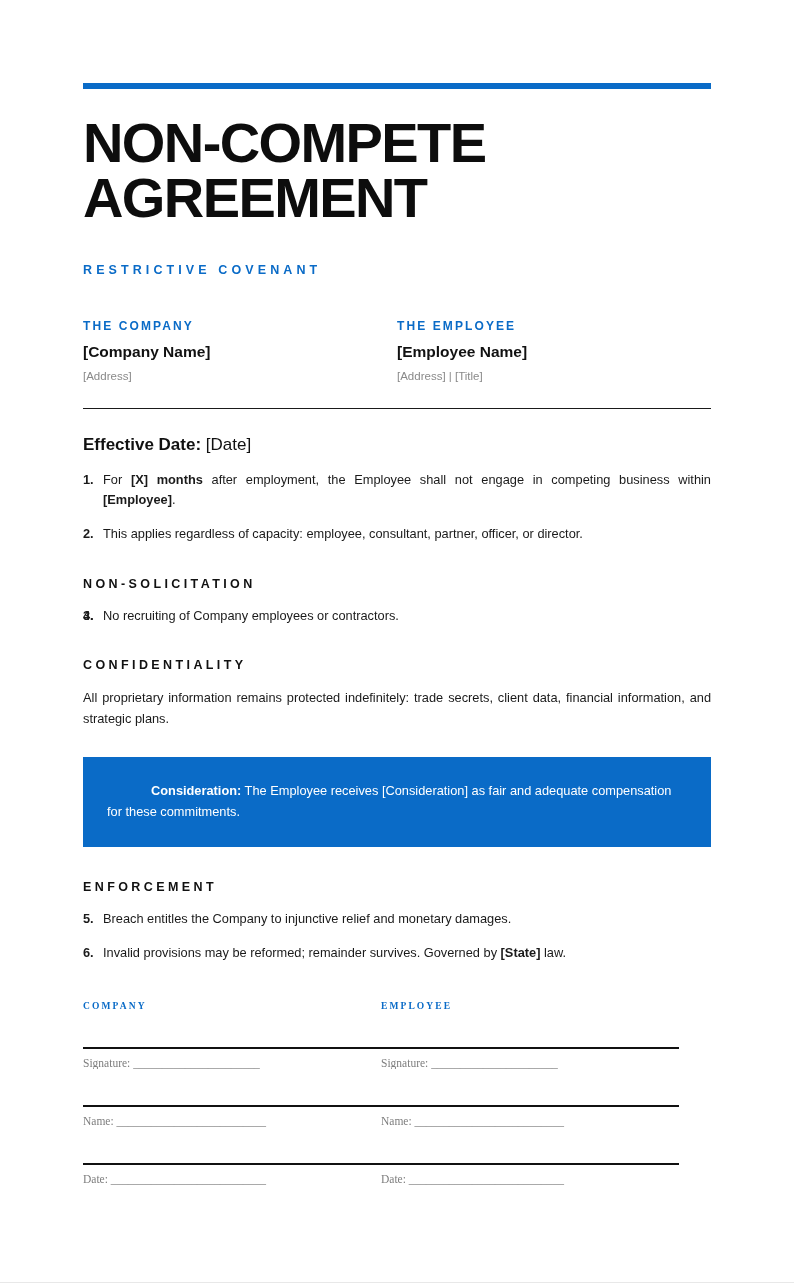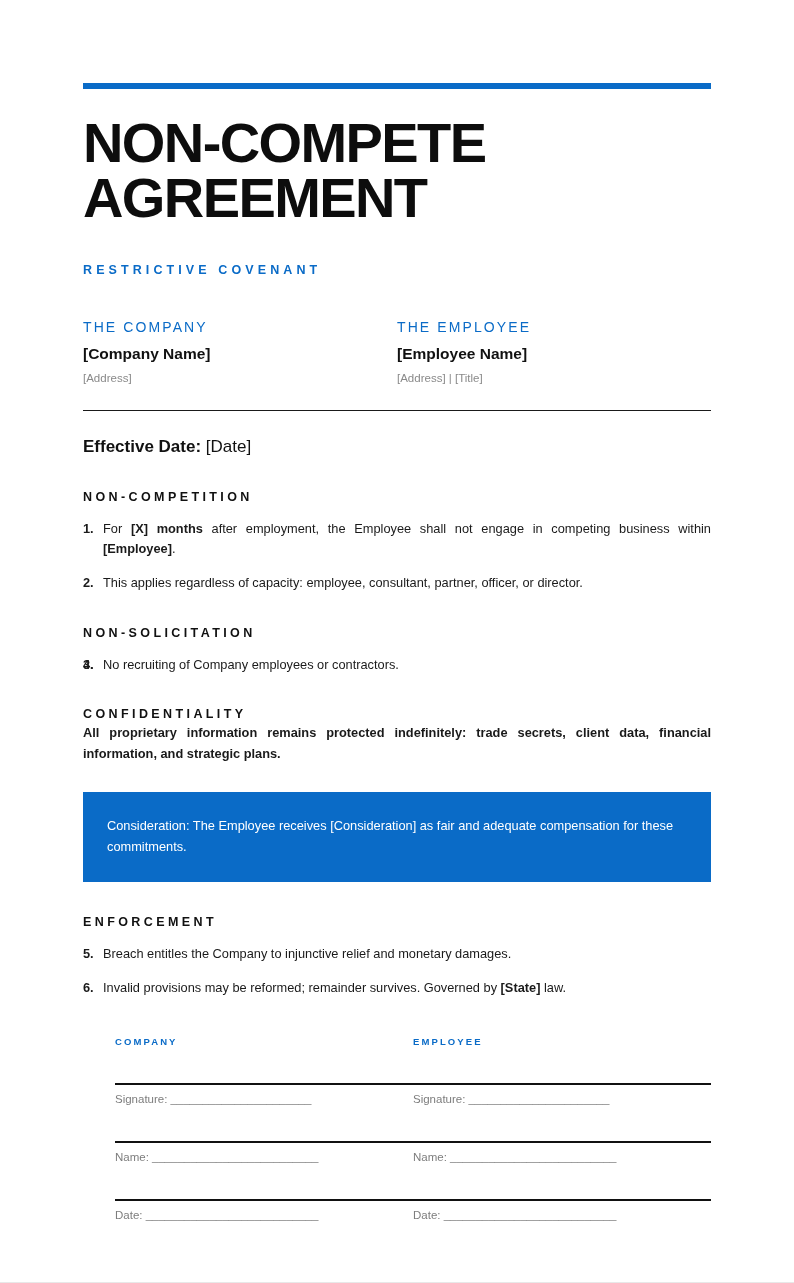--- a/index.html
+++ b/index.html
@@ -53,22 +53,22 @@
 
   
   .parties {
     display: flex;
     margin-top: 42px;
   }
   .party {
     width: 50%;
   }
   .party-label {
-    font-size: 14px;
-    font-weight: normal;
+    font-size: 12px;
+    font-weight: bold;
     letter-spacing: 2.1px;
     color: #0a6bc7;
   }
   .party-name {
     margin-top: 10px;
     font-size: 15.5px;
     font-weight: bold;
     color: #111111;
   }
   .party-meta {
@@ -110,44 +110,44 @@
   .clause.justify { text-align: justify; }
   .clause .num {
     position: absolute;
     left: 0;
     top: 0;
     font-weight: bold;
   }
   .clause b { font-weight: bold; }
 
   .body-text {
-    margin-top: 2px;
+    margin-top: 16px;
     font-size: 12.8px;
     line-height: 1.62;
     color: #1a1a1a;
     text-align: justify;
-    font-weight: bold;
   }
 
   
   .callout {
     margin-top: 28px;
     background: #0a6bc7;
     color: #ffffff;
     padding: 24px 24px 24px 24px;
     font-size: 12.8px;
     line-height: 1.62;
   }
-  .callout b { font-weight: normal; }
+  .callout b { font-weight: bold; margin-left: 44px; }
 
   
   .sig-area { margin-top: 38px; }
   .sig-cols {
     display: flex;
-    justify-content: flex-end;
+    justify-content: flex-start;
+    font-family: Liberation Serif, serif;
   }
   .sig-col { width: 298px; }
   .sig-label {
     font-size: 9.5px;
     font-weight: bold;
     letter-spacing: 2.1px;
     color: #0a6bc7;
   }
   .sig-row { margin-top: 36px; }
   .sig-rule {
@@ -185,21 +185,20 @@
   </div>
 
   <div class="divider"></div>
 
   <div class="effective">
     <b>Effective Date:</b>
     <span class="val">[Date]</span>
   </div>
 
   <div>
-      <div class="section-heading">NON-COMPETITION</div>
       <div class="clause justify"><span class="num">1.</span><span>For </span><b>[X] months</b><span> after employment, the Employee shall not engage in competing business within </span><b>[Employee]</b><span>.</span></div>
       <div class="clause"><span class="num">2.</span><span>This applies regardless of capacity: employee, consultant, partner, officer, or director.</span></div>
       <div class="section-heading">NON-SOLICITATION</div>
       <div class="clause"><span class="num">3.</span></div>
       <div class="clause"><span class="num">4.</span><span>No recruiting of Company employees or contractors.</span></div>
       <div class="section-heading">CONFIDENTIALITY</div>
       <div class="body-text">All proprietary information remains protected indefinitely: trade secrets, client data, financial information, and strategic plans.</div>
     </div>
 
   <div class="callout">

